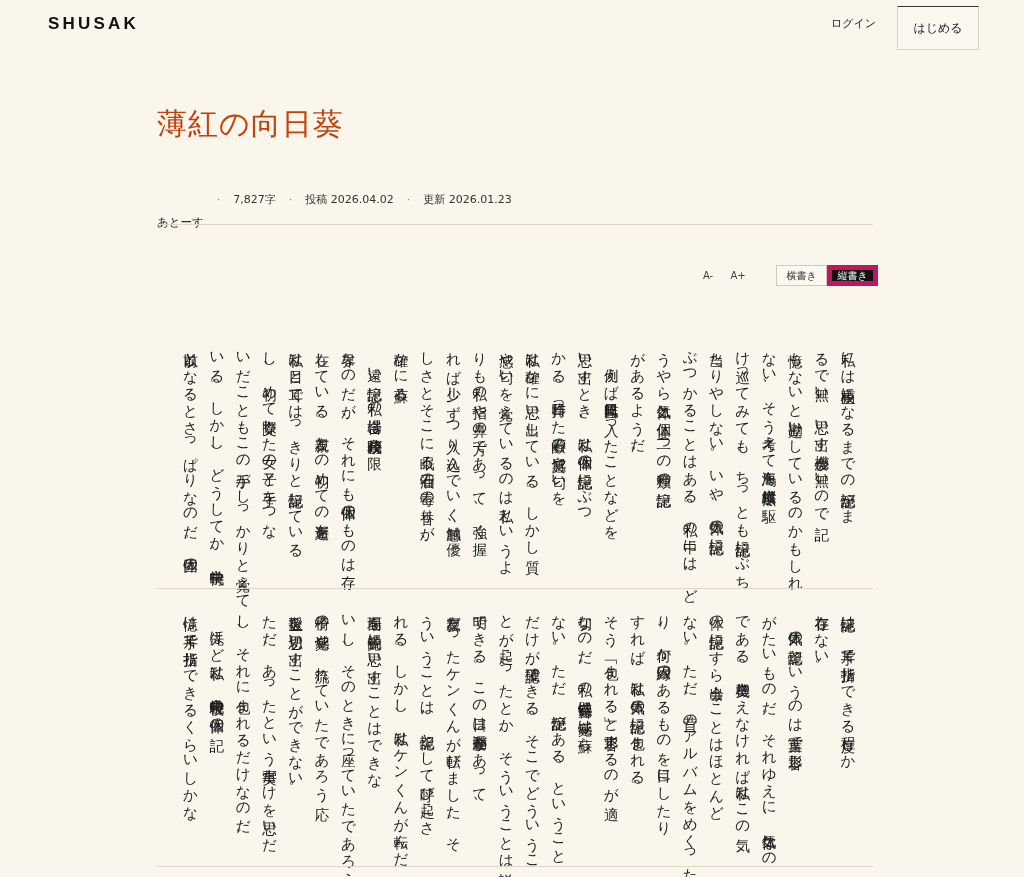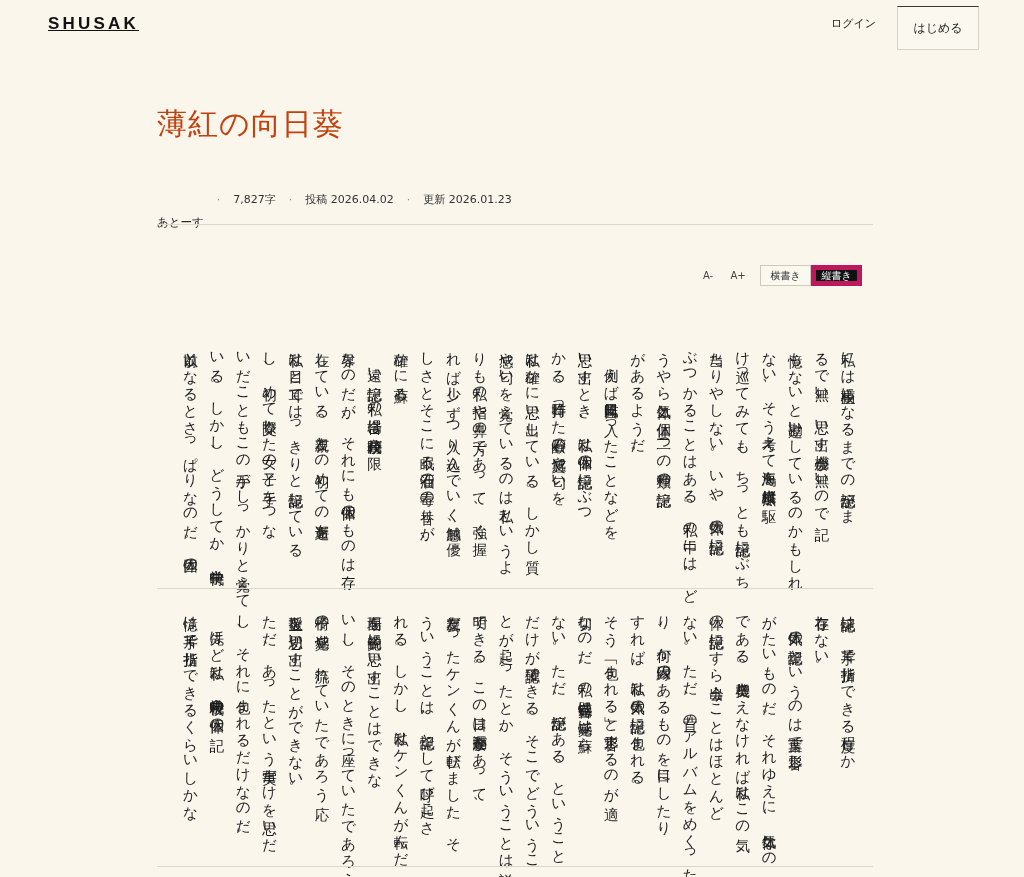--- a/index.html
+++ b/index.html
@@ -9,21 +9,21 @@
     color: #1a1a1a;
     font-family: "DejaVu Sans", "Liberation Sans", sans-serif;
     position: relative;
   }
   .header {
     position: absolute; left: 0; top: 0; width: 1024px; height: 48px;
   }
   .logo {
     position: absolute; left: 48px; top: 14px;
     font-family: "Liberation Sans", sans-serif;
-    font-weight: 700; font-size: 17px; letter-spacing: 3.2px; color: #111; text-decoration: underline;
+    font-weight: 700; font-size: 17px; letter-spacing: 3.2px; color: #111;
   }
   .login {
     position: absolute; left: 831px; top: 16px;
     font-size: 11px; color: #222; cursor: pointer;
   }
   .start-btn {
     position: absolute; left: 897px; top: 6px; width: 82px; height: 44px;
     border: 1px solid #d8d2c4; border-top: 1px solid #3a3530;
     background: #fbf8f0; box-sizing: border-box;
     font-size: 12px; color: #222; display: flex; align-items: center; justify-content: center;
@@ -41,21 +41,21 @@
   .meta .sep { color: #888; margin: 0 13px 0 13px; }
   .rule {
     position: absolute; left: 157px; width: 716px; height: 1px; background: #ddd7c9;
   }
   .controls {
     position: absolute; left: 700px; top: 265px; display: flex; align-items: center;
   }
   .font-btn {
     font-size: 10px; color: #444; margin-right: 14px; cursor: pointer; width: 16px; text-align: center;
   }
-  .mode-group { display: flex; margin-left: 0; text-align: center; }
+  .mode-group { display: flex; margin-left: 16px; text-align: center; }
   .mode-btn {
     font-size: 10px; height: 21px; width: 51px; box-sizing: border-box;
     display: flex; align-items: center; justify-content: center; cursor: pointer;
   }
   .mode-btn.off { border: 1px solid #cfc9bb; background: #fbf8f0; color: #333; }
   .mode-btn.on { background: #111; color: #fff; border: 5px solid #be185d; }
   .vblock {
     position: absolute; right: 163px;
     writing-mode: vertical-rl;
     font-size: 14.6px; line-height: 26.3px; letter-spacing: 0.5px;

